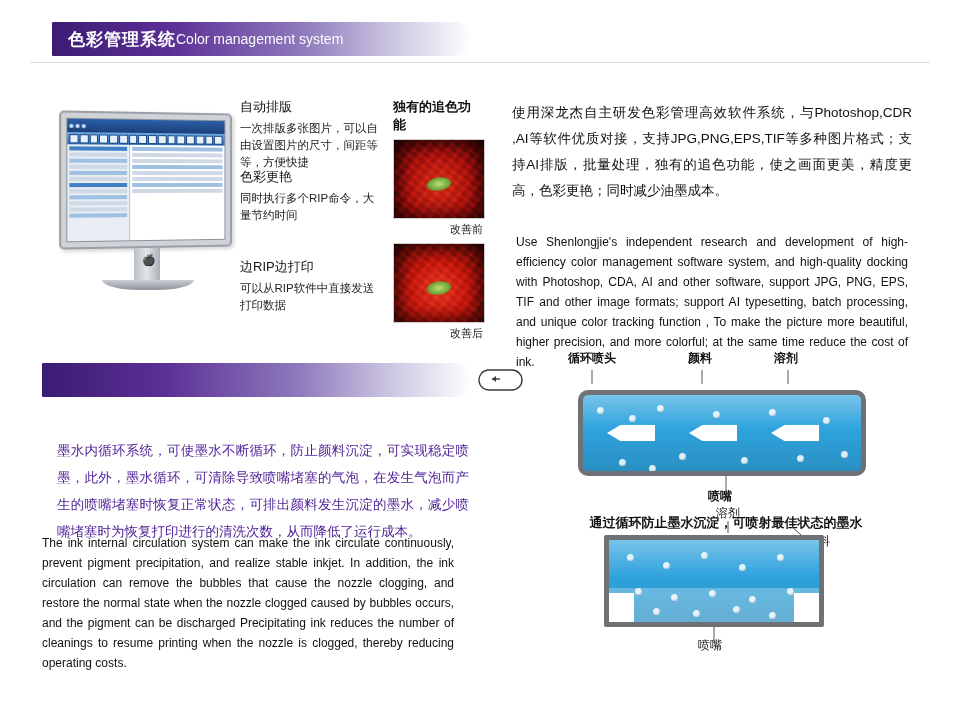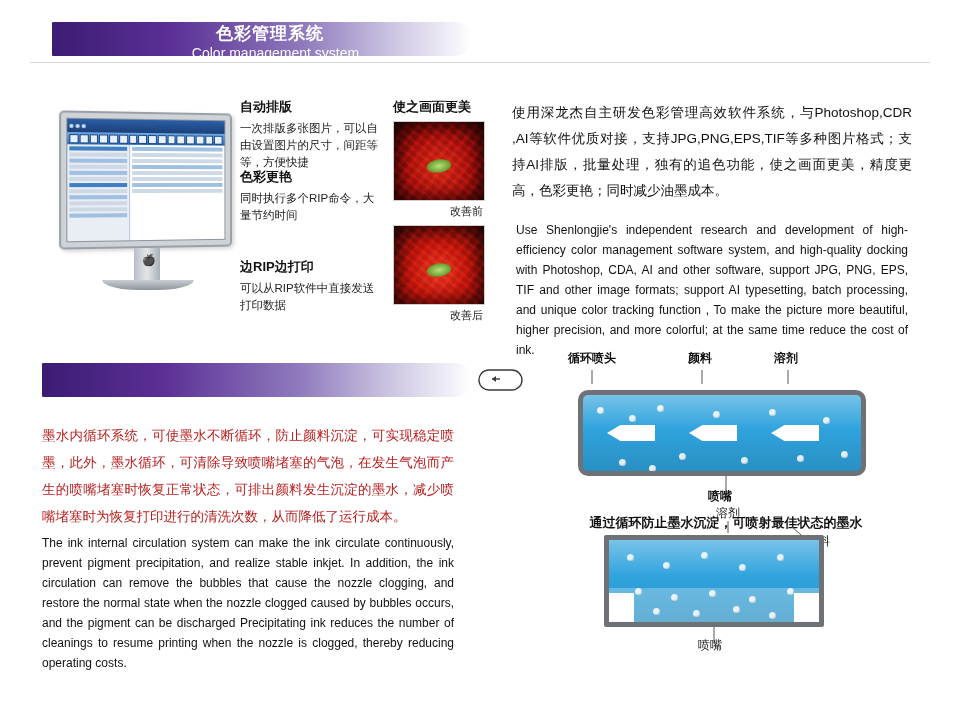--- a/index.html
+++ b/index.html
@@ -19,33 +19,32 @@
   
   .section-bar {
     position: absolute;
     height: 34px;
     background: linear-gradient(to right, #3b1c73 0%, #5b2f95 28%, #8f7bbd 60%, #c9c2e0 80%, rgba(240,238,246,0) 100%);
     border-radius: 3px 40px 40px 3px;
     display: flex;
     align-items: center;
     padding-left: 16px;
     box-sizing: border-box;
-    flex-direction: column;
   }
   .section-bar .cn {
     color: #ffffff;
     font-size: 17px;
     font-weight: bold;
     letter-spacing: 1px;
     white-space: nowrap;
   }
   .section-bar .en {
     color: #ffffff;
     font-size: 14px;
-    margin-left: 11px;
+    margin-left: 0;
     white-space: nowrap;
     opacity: .97;
   }
   #bar1 { left: 52px; top: 22px; width: 420px; }
   #bar2 { left: 42px; top: 363px; width: 430px; }
 
   .divider {
     position: absolute;
     left: 30px;
     width: 900px;
@@ -119,21 +118,21 @@
   .apple:before { content:"\1F34E"; filter: grayscale(1) brightness(.7); font-size:11px;}
 
   
   .feat {
     position: absolute;
     width: 140px;
   }
   .feat h4 {
     margin: 0 0 4px 0;
     font-size: 13px;
-    font-weight: bold;
+    font-weight: normal;
     color: #111;
   }
   .feat p {
     margin: 0;
     font-size: 11.5px;
     line-height: 17px;
     color: #222;
   }
   #feat1 { left: 240px; top: 98px; }
   #feat2 { left: 240px; top: 168px; }
@@ -177,36 +176,36 @@
     position:absolute; inset:0;
     box-shadow: inset 0 0 14px 5px rgba(0,0,0,.5);
   }
 
   
   #rightcol { position: absolute; left: 512px; top: 100px; width: 400px; }
   #rightcol .cn {
     font-size: 13.5px;
     line-height: 26px;
     color:#111;
-    margin:0 0 16px 0;
+    margin:0 0 28px 0;
     text-align: justify;
   }
   #rightcol .en {
     font-size: 12px;
     line-height: 20px;
     color:#111;
     margin:4px;
     text-align: justify;
   }
 
   
   #inkcn {
     position:absolute; left:42px; top:422px; width: 412px;
-    font-size: 13.5px; line-height: 27px; color:#b91c1c; text-align: justify;
-    margin:0;
+    font-size: 13.5px; line-height: 27px; color:#4c1d95; text-align: justify;
+    margin:15px;
   }
   #inken {
     position:absolute; left:42px; top:533px; width: 412px;
     font-size: 12px; line-height: 20px; color:#111; text-align: justify;
     margin:0;
   }
 
   
   #loop-icon {
     position: absolute; left: 478px; top: 366px;
@@ -350,21 +349,21 @@
 <div class="feat" id="feat2">
   <h4>色彩更艳</h4>
   <p>同时执行多个RIP命令，大量节约时间</p>
 </div>
 <div class="feat" id="feat3">
   <h4>边RIP边打印</h4>
   <p>可以从RIP软件中直接发送打印数据</p>
 </div>
 
 <div id="photos">
-  <div class="photo-title">使之画面更美</div>
+  <div class="photo-title">独有的追色功能</div>
   <div class="dish">
       <div class="rim"></div>
     </div>
   <div class="photo-label">改善前</div>
   <div class="dish after">
       <div class="rim"></div>
     </div>
   <div class="photo-label">改善后</div>
 </div>
 

